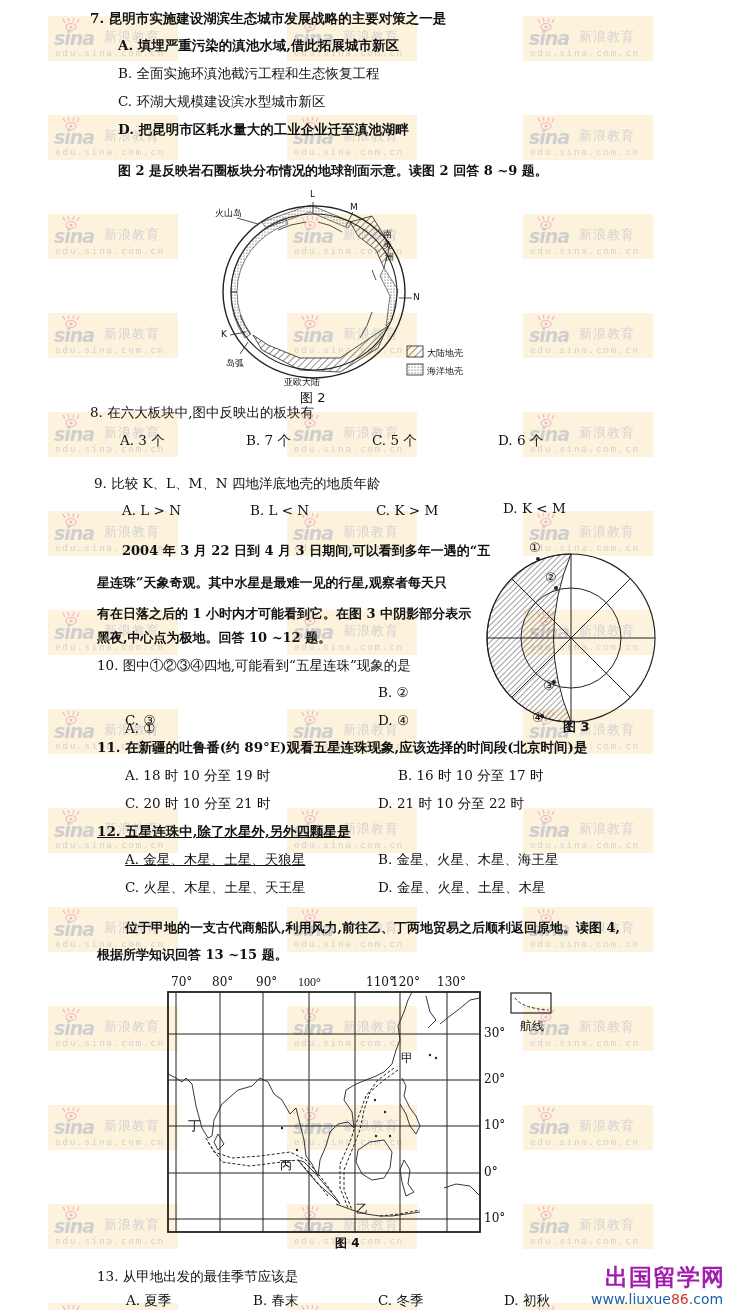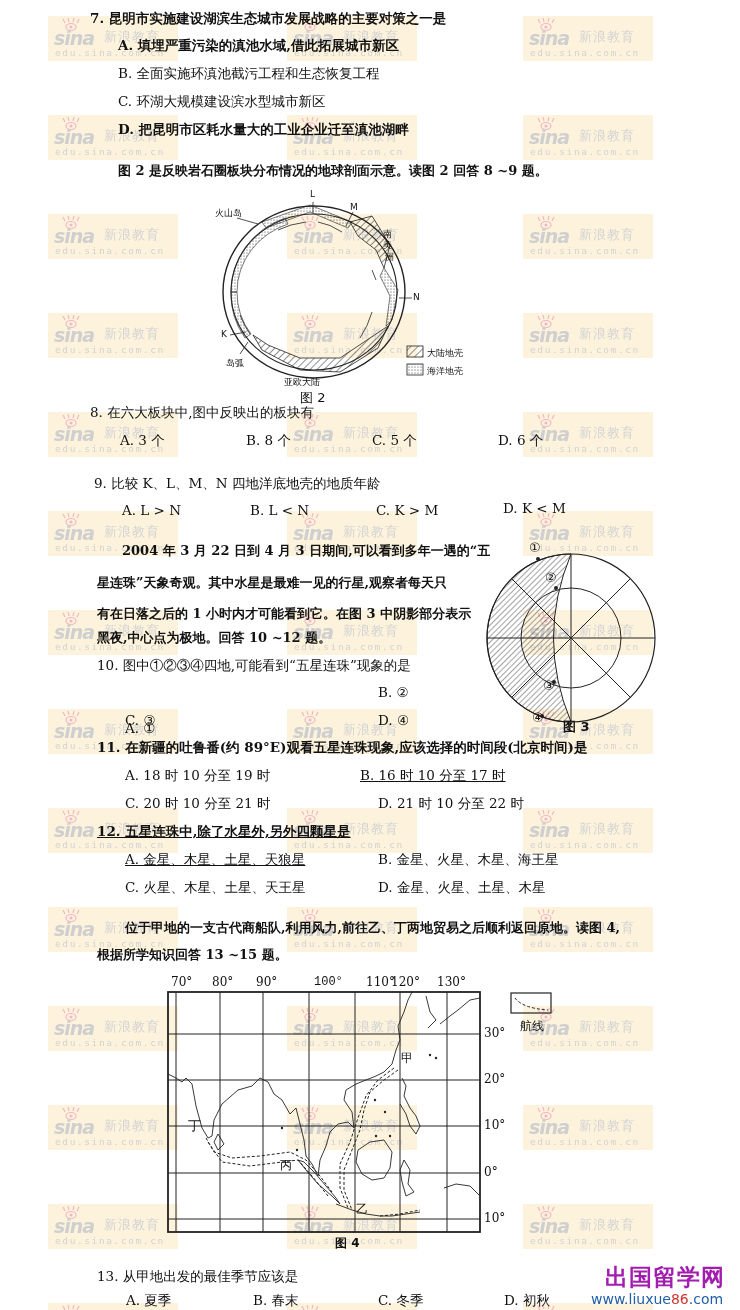--- a/index.html
+++ b/index.html
@@ -707,21 +707,21 @@
 <span class="cap small" style="left:383px;top:228px;">南</span>
 <span class="cap small" style="left:383px;top:239px;">美</span>
 <span class="cap small" style="left:385px;top:251px;">洲</span>
 <span class="cap small" style="left:284px;top:376px;">亚欧大陆</span>
 <span class="cap small" style="left:427px;top:347px;">大陆地壳</span>
 <span class="cap small" style="left:427px;top:365px;">海洋地壳</span>
 <span class="cap" style="left:300px;top:389px;">图 2</span>
 
 <div class="t" style="left:90px;top:404px;">8. 在六大板块中,图中反映出的板块有</div>
 <div class="t" style="left:120px;top:432px;">A. 3 个</div>
-<div class="t" style="left:246px;top:432px;">B. 8 个</div>
+<div class="t" style="left:246px;top:432px;">B. 7 个</div>
 <div class="t" style="left:372px;top:432px;">C. 5 个</div>
 <div class="t" style="left:498px;top:432px;">D. 6 个</div>
 
 <div class="t" style="left:94px;top:475px;">9. 比较 K、L、M、N 四地洋底地壳的地质年龄</div>
 <div class="t" style="left:122px;top:502px;">A. L &gt; N</div>
 <div class="t" style="left:250px;top:502px;">B. L &lt; N</div>
 <div class="t" style="left:376px;top:502px;">C. K &gt; M</div>
 <div class="t" style="left:503px;top:500px;">D. K &lt; M</div>
 
 <div class="t b" style="left:122px;top:543px;font-size:13px;">2004 年 3 月 22 日到 4 月 3 日期间,可以看到多年一遇的“五</div>
@@ -755,21 +755,21 @@
 <span class="cap" style="left:563px;top:718px;font-weight:bold;">图 3</span>
 
 <div class="t" style="left:97px;top:657px;">10. 图中①②③④四地,可能看到“五星连珠”现象的是</div>
 <div class="t" style="left:125px;top:720px;">A. ①</div>
 <div class="t" style="left:378px;top:684px;">B. ②</div>
 <div class="t" style="left:125px;top:712px;">C. ③</div>
 <div class="t" style="left:378px;top:712px;">D. ④</div>
 
 <div class="t b" style="left:97px;top:739px;">11. 在新疆的吐鲁番(约 89°E)观看五星连珠现象,应该选择的时间段(北京时间)是</div>
 <div class="t" style="left:125px;top:767px;">A. 18 时 10 分至 19 时</div>
-<div class="t" style="left:360px;top:767px;text-decoration:underline;">B. 16 时 10 分至 17 时</div>
+<div class="t" style="left:398px;top:767px;">B. 16 时 10 分至 17 时</div>
 <div class="t" style="left:125px;top:795px;">C. 20 时 10 分至 21 时</div>
 <div class="t" style="left:378px;top:795px;">D. 21 时 10 分至 22 时</div>
 
 <div class="t b" style="left:97px;top:823px;text-decoration:underline;">12. 五星连珠中,除了水星外,另外四颗星是</div>
 <div class="t" style="left:125px;top:851px;text-decoration:underline;">A. 金星、木星、土星、天狼星</div>
 <div class="t" style="left:378px;top:851px;">B. 金星、火星、木星、海王星</div>
 <div class="t" style="left:125px;top:879px;">C. 火星、木星、土星、天王星</div>
 <div class="t" style="left:378px;top:879px;">D. 金星、火星、土星、木星</div>
 
 <div class="t b" style="left:125px;top:920px;font-size:13px;">位于甲地的一支古代商船队,利用风力,前往乙、丁两地贸易之后顺利返回原地。读图 4,</div>
@@ -836,21 +836,21 @@
     <circle cx="282" cy="1128" r="1.2"></circle>
       <circle cx="297" cy="1150" r="1.2"></circle>
   </g>
 
   <rect x="511" y="993" width="40" height="20" fill="none" stroke="#222" stroke-width="1.2"></rect>
   <path d="M515 998 Q522 1008 548 1010" stroke="#222" fill="none" stroke-width="1" stroke-dasharray="3,2"></path>
 </svg>
 <span class="cap" style="left:171px;top:975px;font-family:'DejaVu Serif',serif;font-size:12px;">70°</span>
 <span class="cap" style="left:212px;top:975px;font-family:'DejaVu Serif',serif;font-size:12px;">80°</span>
 <span class="cap" style="left:256px;top:975px;font-family:'DejaVu Serif',serif;font-size:12px;">90°</span>
-<span class="cap" style="left:314px;top:975px;font-family:Liberation Mono, monospace;font-size:12px;">100°</span>
+<span class="cap" style="left:298px;top:975px;font-family:Liberation Serif, serif;font-size:12px;">100°</span>
 <span class="cap" style="left:345px;top:975px;font-family:'DejaVu Serif',serif;font-size:12px;margin-left:21px;">110°</span>
 <span class="cap" style="left:391px;top:975px;font-family:'DejaVu Serif',serif;font-size:12px;">120°</span>
 <span class="cap" style="left:437px;top:975px;font-family:'DejaVu Serif',serif;font-size:12px;">130°</span>
 <span class="cap" style="left:484px;top:1026px;font-family:'DejaVu Serif',serif;font-size:12px;">30°</span>
 <span class="cap" style="left:484px;top:1072px;font-family:'DejaVu Serif',serif;font-size:12px;">20°</span>
 <span class="cap" style="left:484px;top:1118px;font-family:'DejaVu Serif',serif;font-size:12px;">10°</span>
 <span class="cap" style="left:484px;top:1165px;font-family:'DejaVu Serif',serif;font-size:12px;">0°</span>
 <span class="cap" style="left:484px;top:1211px;font-family:'DejaVu Serif',serif;font-size:12px;">10°</span>
 <span class="cap" style="left:401px;top:1050px;font-size:12px;">甲</span>
 <span class="cap" style="left:356px;top:1201px;font-size:12px;">乙</span>

